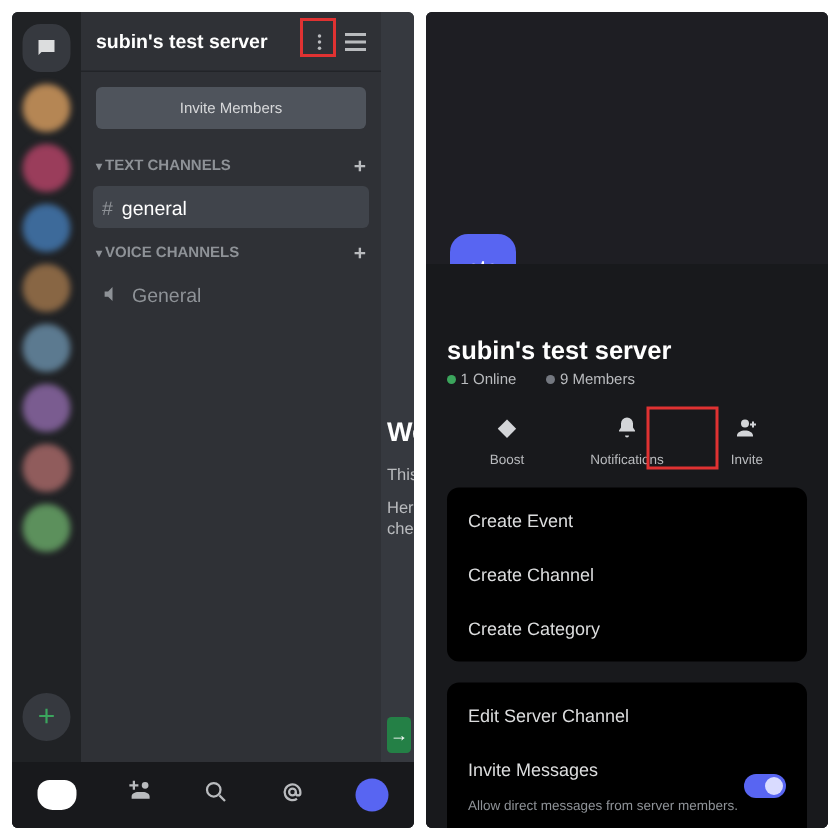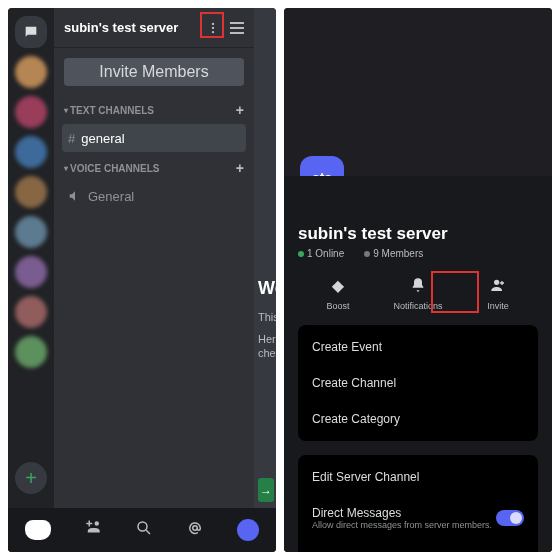--- a/index.html
+++ b/index.html
@@ -15,21 +15,21 @@
   .guild.add { background: #36393f; color: #3ba55d; font-size: 20px; display:flex; align-items:center; justify-content:center; }
 
   .sidebar { flex: 1; background: #2f3136; display: flex; flex-direction: column; position: relative; }
   .sv-header { height: 40px; display: flex; align-items: center; padding: 0 10px; border-bottom: 1px solid #222428; color: #fff; font-size: 13px; font-weight: 600; }
   .sv-header .spacer { flex: 1; }
   .more-btn { width: 22px; height: 22px; display:flex; align-items:center; justify-content:center; color:#b9bbbe; cursor:pointer; }
   .red-box-1 { position: absolute; top: 4px; right: 30px; width: 24px; height: 26px; border: 2px solid #e03232; }
   .burger { margin-left: 6px; display:flex; flex-direction:column; gap:3px; }
   .burger span { width:14px; height:2px; background:#b9bbbe; }
 
-  .invite-btn { margin: 10px; height: 28px; background: #4f545c; border-radius: 4px; color: #d7d8da; font-size: 16px; display:flex; align-items:center; justify-content:center; }
+  .invite-btn { margin: 10px; height: 28px; background: #4f545c; border-radius: 4px; color: #d7d8da; font-size: 10px; display:flex; align-items:center; justify-content:center; }
 
   .ch-cat { padding: 6px 10px; color:#8e9297; font-size:10px; font-weight:700; display:flex; align-items:center; text-transform:uppercase; }
   .ch-cat .caret { margin-right:2px; font-size:8px; }
   .ch-cat .plus { margin-left:auto; font-size:14px; color:#b9bbbe; }
 
   .ch-item { margin: 0 8px 2px; height: 28px; border-radius:4px; padding:0 6px; display:flex; align-items:center; color:#8e9297; font-size:13px; gap:6px; }
   .ch-item.active { background:#40444b; color:#fff; }
 
   .main-peek { width: 22px; background:#36393f; display:flex; flex-direction:column; position:relative; }
   .peek-text { position:absolute; top:270px; left:4px; color:#fff; font-size:18px; font-weight:700; }
@@ -55,21 +55,21 @@
   .dot.green { background:#3ba55c; }
   .dot.gray { background:#747880; }
 
   .action-row { display:flex; justify-content:space-around; margin-top:14px; position:relative; }
   .act { display:flex; flex-direction:column; align-items:center; gap:4px; color:#b9bbbe; font-size:9px; width:56px; }
   .act .ico { width:24px; height:24px; display:flex; align-items:center; justify-content:center; font-size:16px; color:#d3d5d8; }
   .red-box-2 { position:absolute; border:2px solid #e03232; width:48px; height:42px; left:133px; top:-2px; }
 
   .card { background:#000000; border-radius:8px; margin-top:14px; padding:4px 0; }
   .card-item { padding:11px 14px; color:#dcddde; font-size:12px; display:flex; align-items:center; }
-  .card-item .sub { color:#8e9297; font-size:9px; margin-top:0; }
+  .card-item .sub { color:#8e9297; font-size:9px; margin-top:12px; }
   .toggle { width:28px; height:16px; border-radius:8px; background:#4f545c; margin-left:auto; position:relative; }
   .toggle.on { background:#5865f2; }
   .toggle::after { content:""; width:12px; height:12px; border-radius:50%; background:#fff; position:absolute; top:2px; left:2px; }
   .toggle.on::after { left:14px; background:#d9dbff; }
 
   svg { width:1em; height:1em; }
 </style>
 </head>
 <body>
 
@@ -212,21 +212,21 @@
     <div class="card">
       <div class="card-item">Create Event</div>
       <div class="card-item">Create Channel</div>
       <div class="card-item">Create Category</div>
     </div>
 
     <div class="card">
       <div class="card-item">Edit Server Channel</div>
       <div class="card-item">
         <div style="display:flex;flex-direction:column">
-          <span>Direct Messages</span>
+          <span>Invite Messages</span>
           <span class="sub">Allow direct messages from server members.</span>
         </div>
         <div class="toggle on"></div>
       </div>
       <div class="card-item">
         
         
       </div>
     </div>
   </div>

